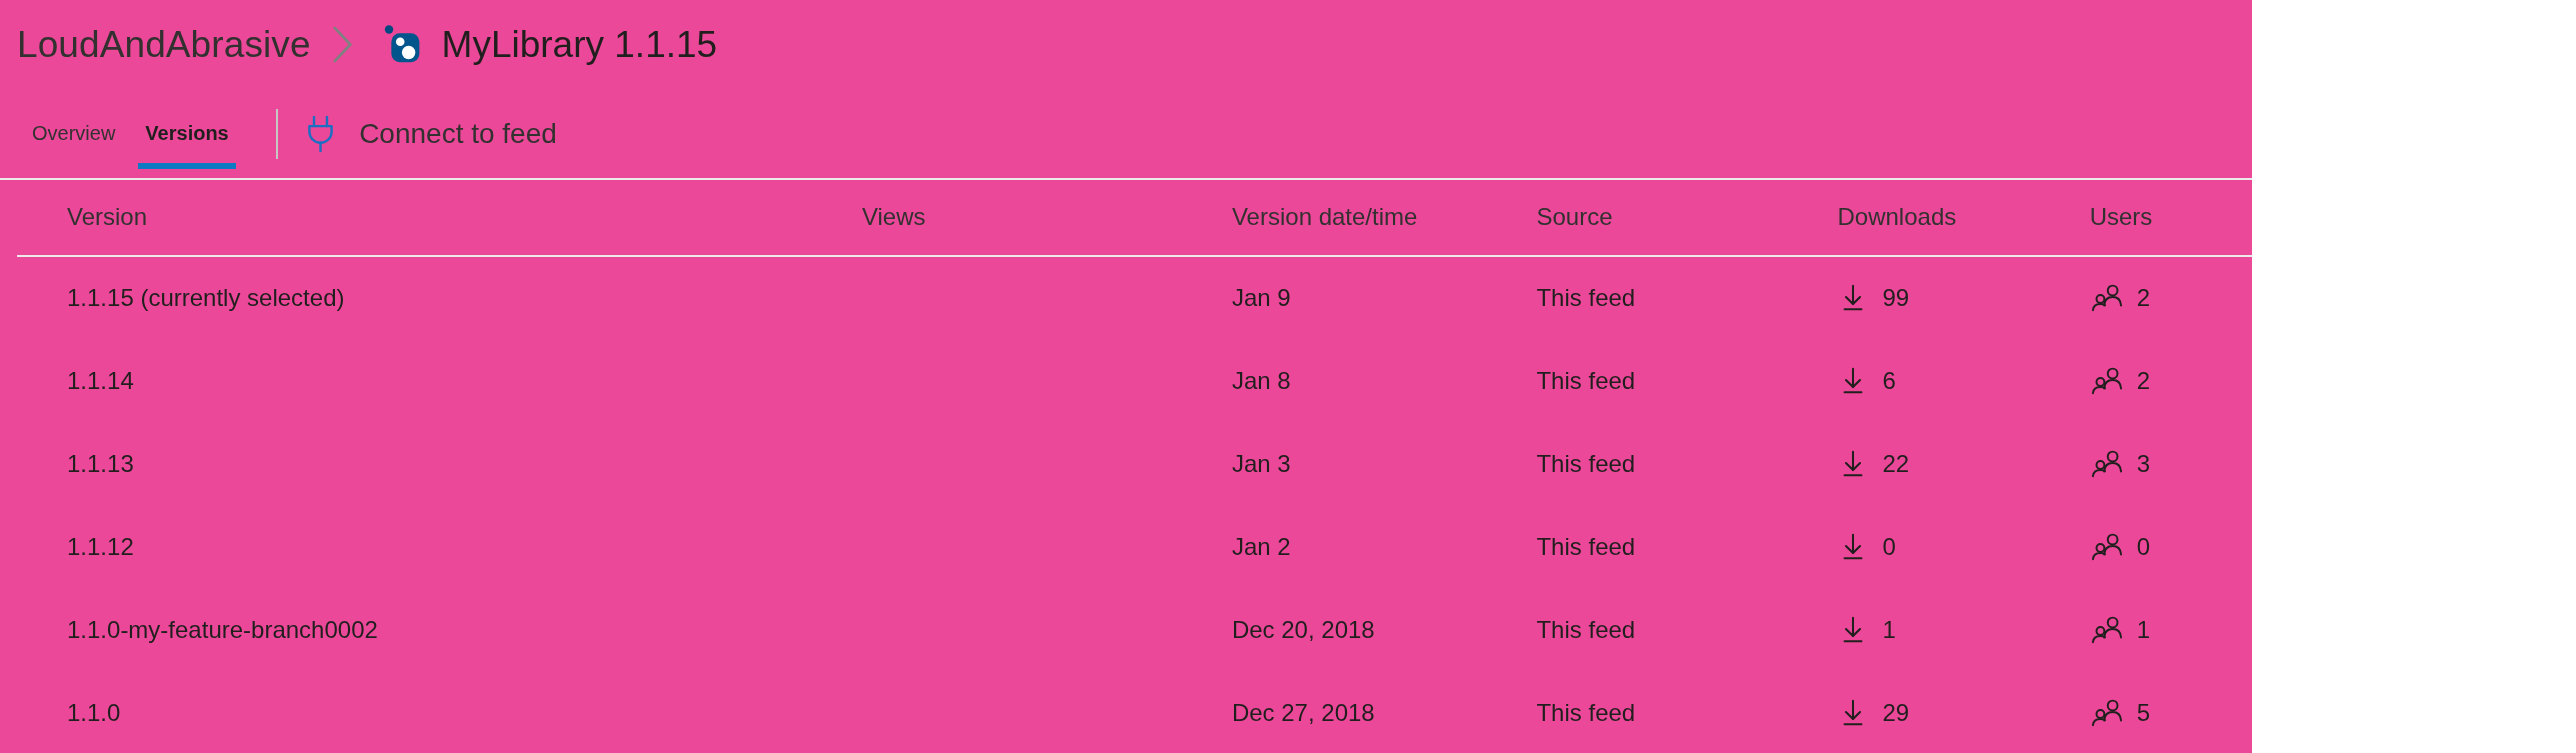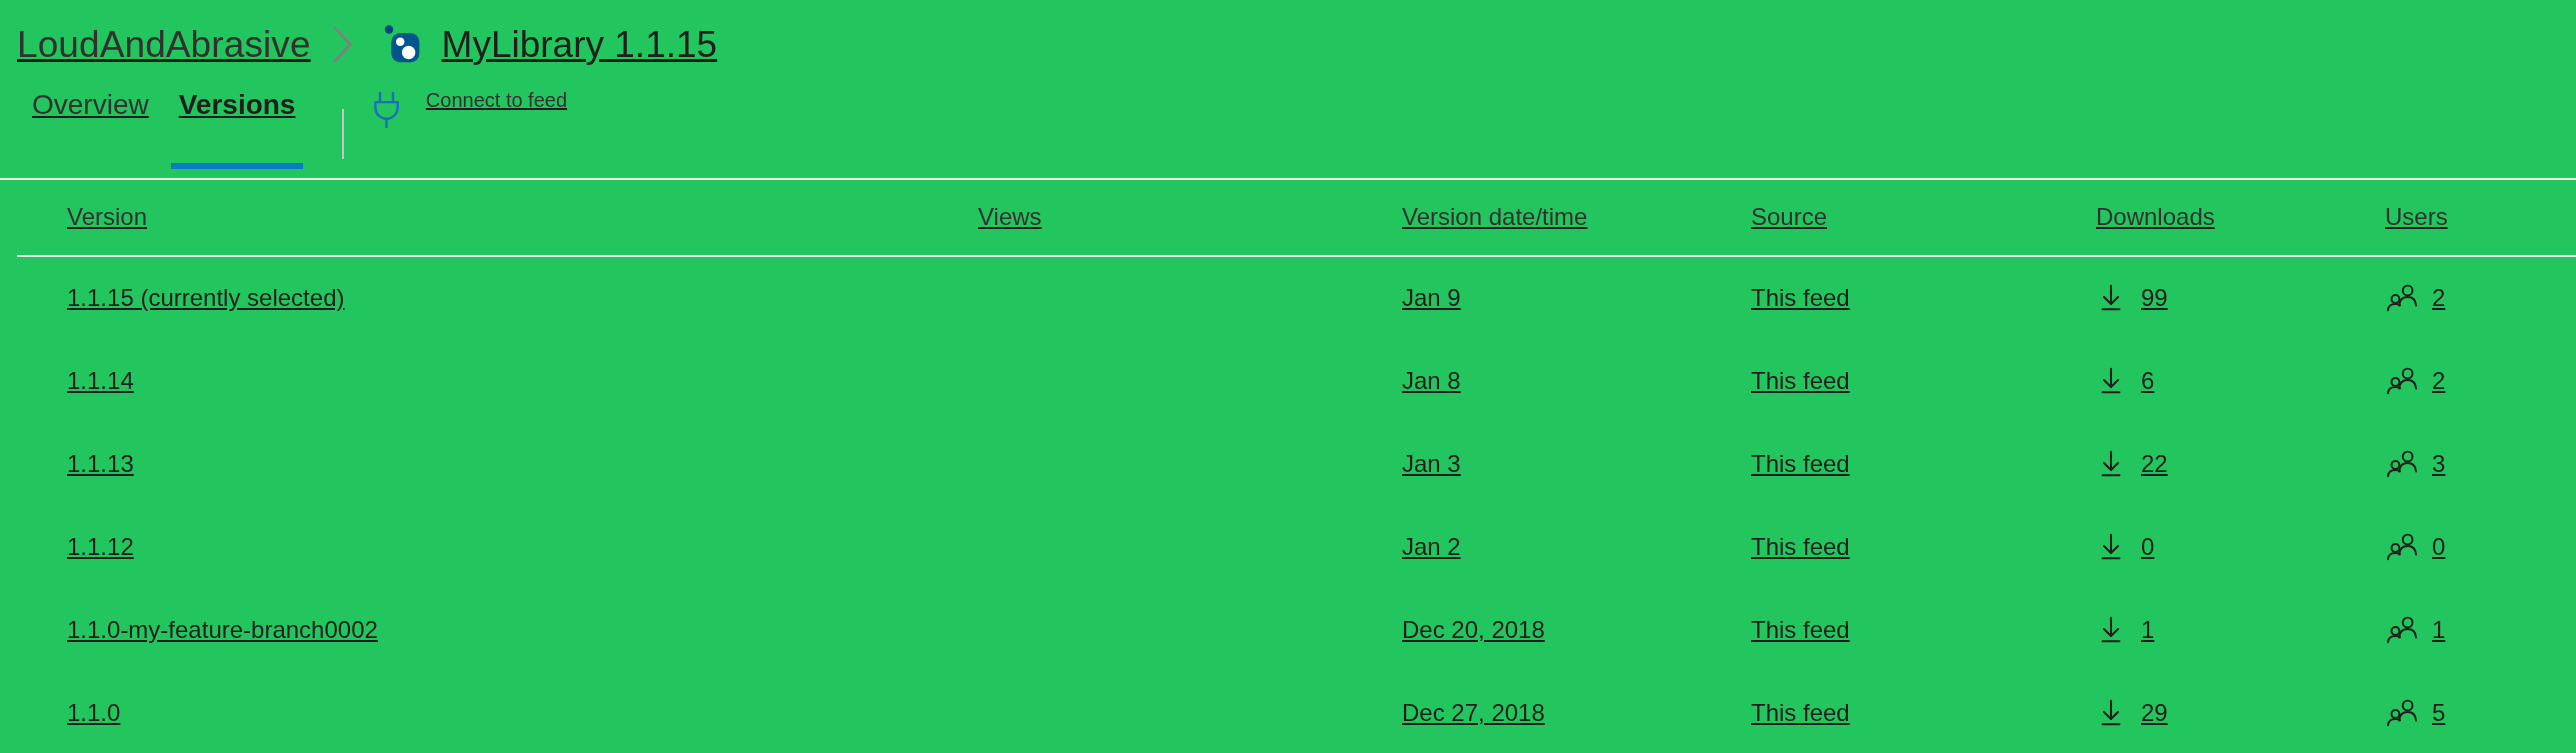--- a/index.html
+++ b/index.html
@@ -11,24 +11,23 @@
     width: 2576px;
     height: 753px;
     overflow: hidden;
     font-family: "Liberation Sans", sans-serif;
     color: #201f1e;
     -webkit-font-smoothing: antialiased;
   }
 
   .page {
     position: relative;
-    width: 2576px;
+    width: 2252px;
     height: 753px;
-    background: #22c55e;
-    text-decoration: underline;
+    background: #ec4899;
   }
 
   
   .breadcrumb {
     display: flex;
     align-items: center;
     height: 89px;
     padding-left: 17px;
     box-sizing: border-box;
   }
@@ -67,23 +66,24 @@
     position: relative;
     display: flex;
     align-items: center;
     height: 89px;
     padding-left: 17px;
     box-sizing: border-box;
   }
   .tab {
     position: relative;
     display: flex;
+    align-items: center;
     height: 89px;
     padding: 0 15px;
-    font-size: 28px;
+    font-size: 20px;
     color: #323130;
     white-space: nowrap;
     cursor: pointer;
   }
   .tab.selected {
     font-weight: 700;
     color: #201f1e;
   }
   .tab.selected::after {
     content: "";
@@ -96,22 +96,23 @@
   }
   .tab-divider {
     width: 1.9px;
     height: 50px;
     background: #c8c6c4;
     margin: 0 24px 0 32px;
     flex: none;
   }
   .connect {
     display: flex;
+    align-items: center;
     height: 89px;
-    font-size: 20px;
+    font-size: 28px;
     color: #323130;
     white-space: nowrap;
     cursor: pointer;
   }
   .plug-icon {
     width: 37px;
     height: 41px;
     margin-right: 20.5px;
     display: block;
   }

